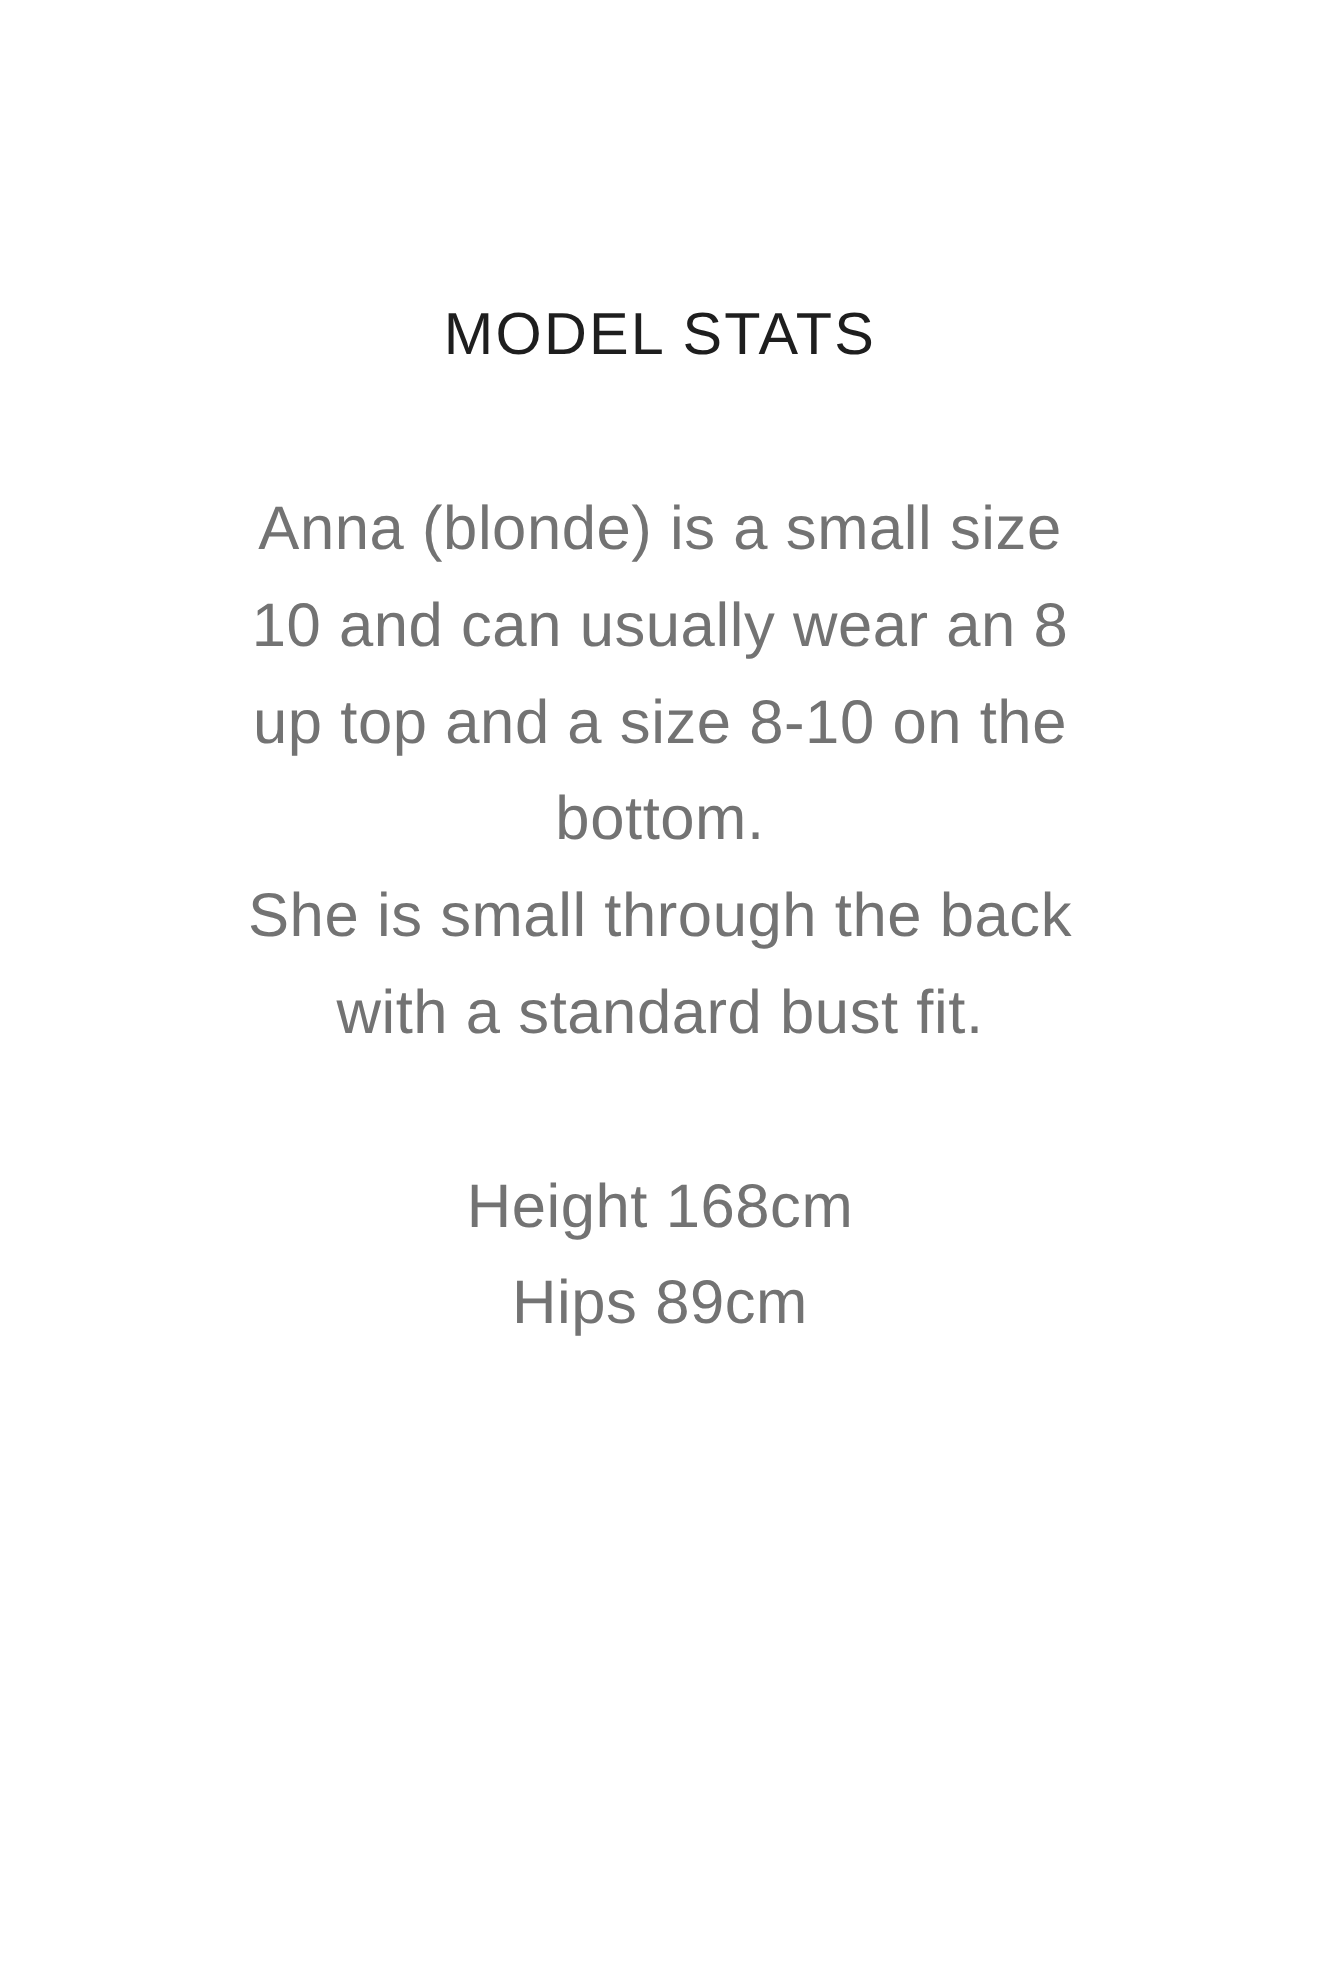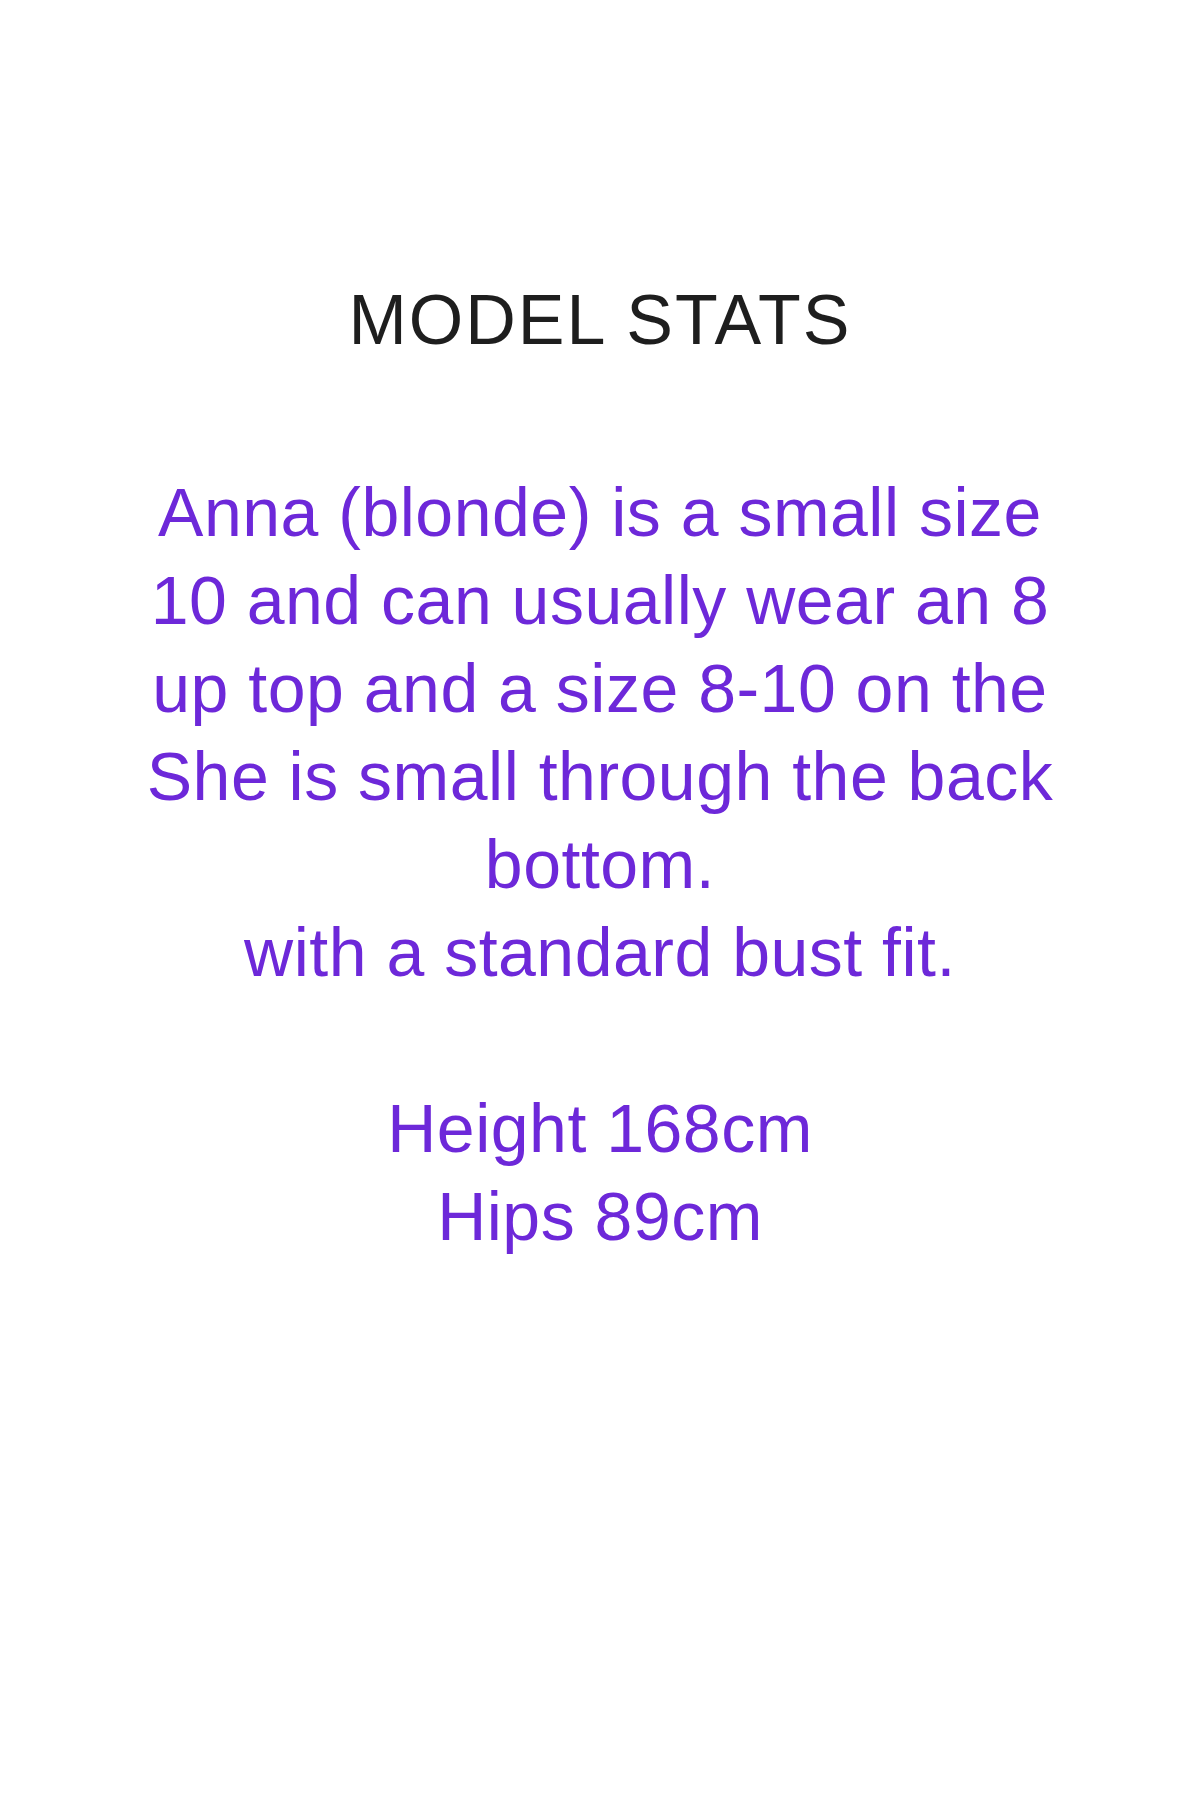--- a/index.html
+++ b/index.html
@@ -15,55 +15,55 @@
   }
   .page {
     box-sizing: border-box;
     width: 1200px;
     height: 1800px;
     padding-top: 260px;
     text-align: center;
     color: #1e1e1e;
   }
   .title {
-    margin: 16px;
-    font-size: 70px;
+    margin: 0;
+    font-size: 54px;
     font-weight: 300;
     letter-spacing: 2px;
     line-height: 88px;
     color: #1e1e1e;
   }
   .spacer {
     height: 88px;
   }
   .text-block {
-    font-size: 68px;
+    font-size: 56px;
     font-weight: 300;
     letter-spacing: 0.5px;
     line-height: 88px;
-    color: #6d28d9;
+    color: #737373;
   }
   .text-block .line {
     white-space: nowrap;
   }
 </style>
 </head>
 <body>
 
 <div class="page">
   <h1 class="title">MODEL STATS</h1>
 
   <div class="spacer"></div>
 
   <div class="text-block">
       <div class="line">Anna (blonde) is a small size</div>
       <div class="line">10 and can usually wear an 8</div>
       <div class="line">up top and a size 8-10 on the</div>
+      <div class="line">bottom.</div>
       <div class="line">She is small through the back</div>
-      <div class="line">bottom.</div>
       <div class="line">with a standard bust fit.</div>
     </div>
 
   <div class="spacer"></div>
 
   <div class="text-block">
       <div class="line">Height 168cm</div>
       <div class="line">Hips 89cm</div>
     </div>
 </div>

